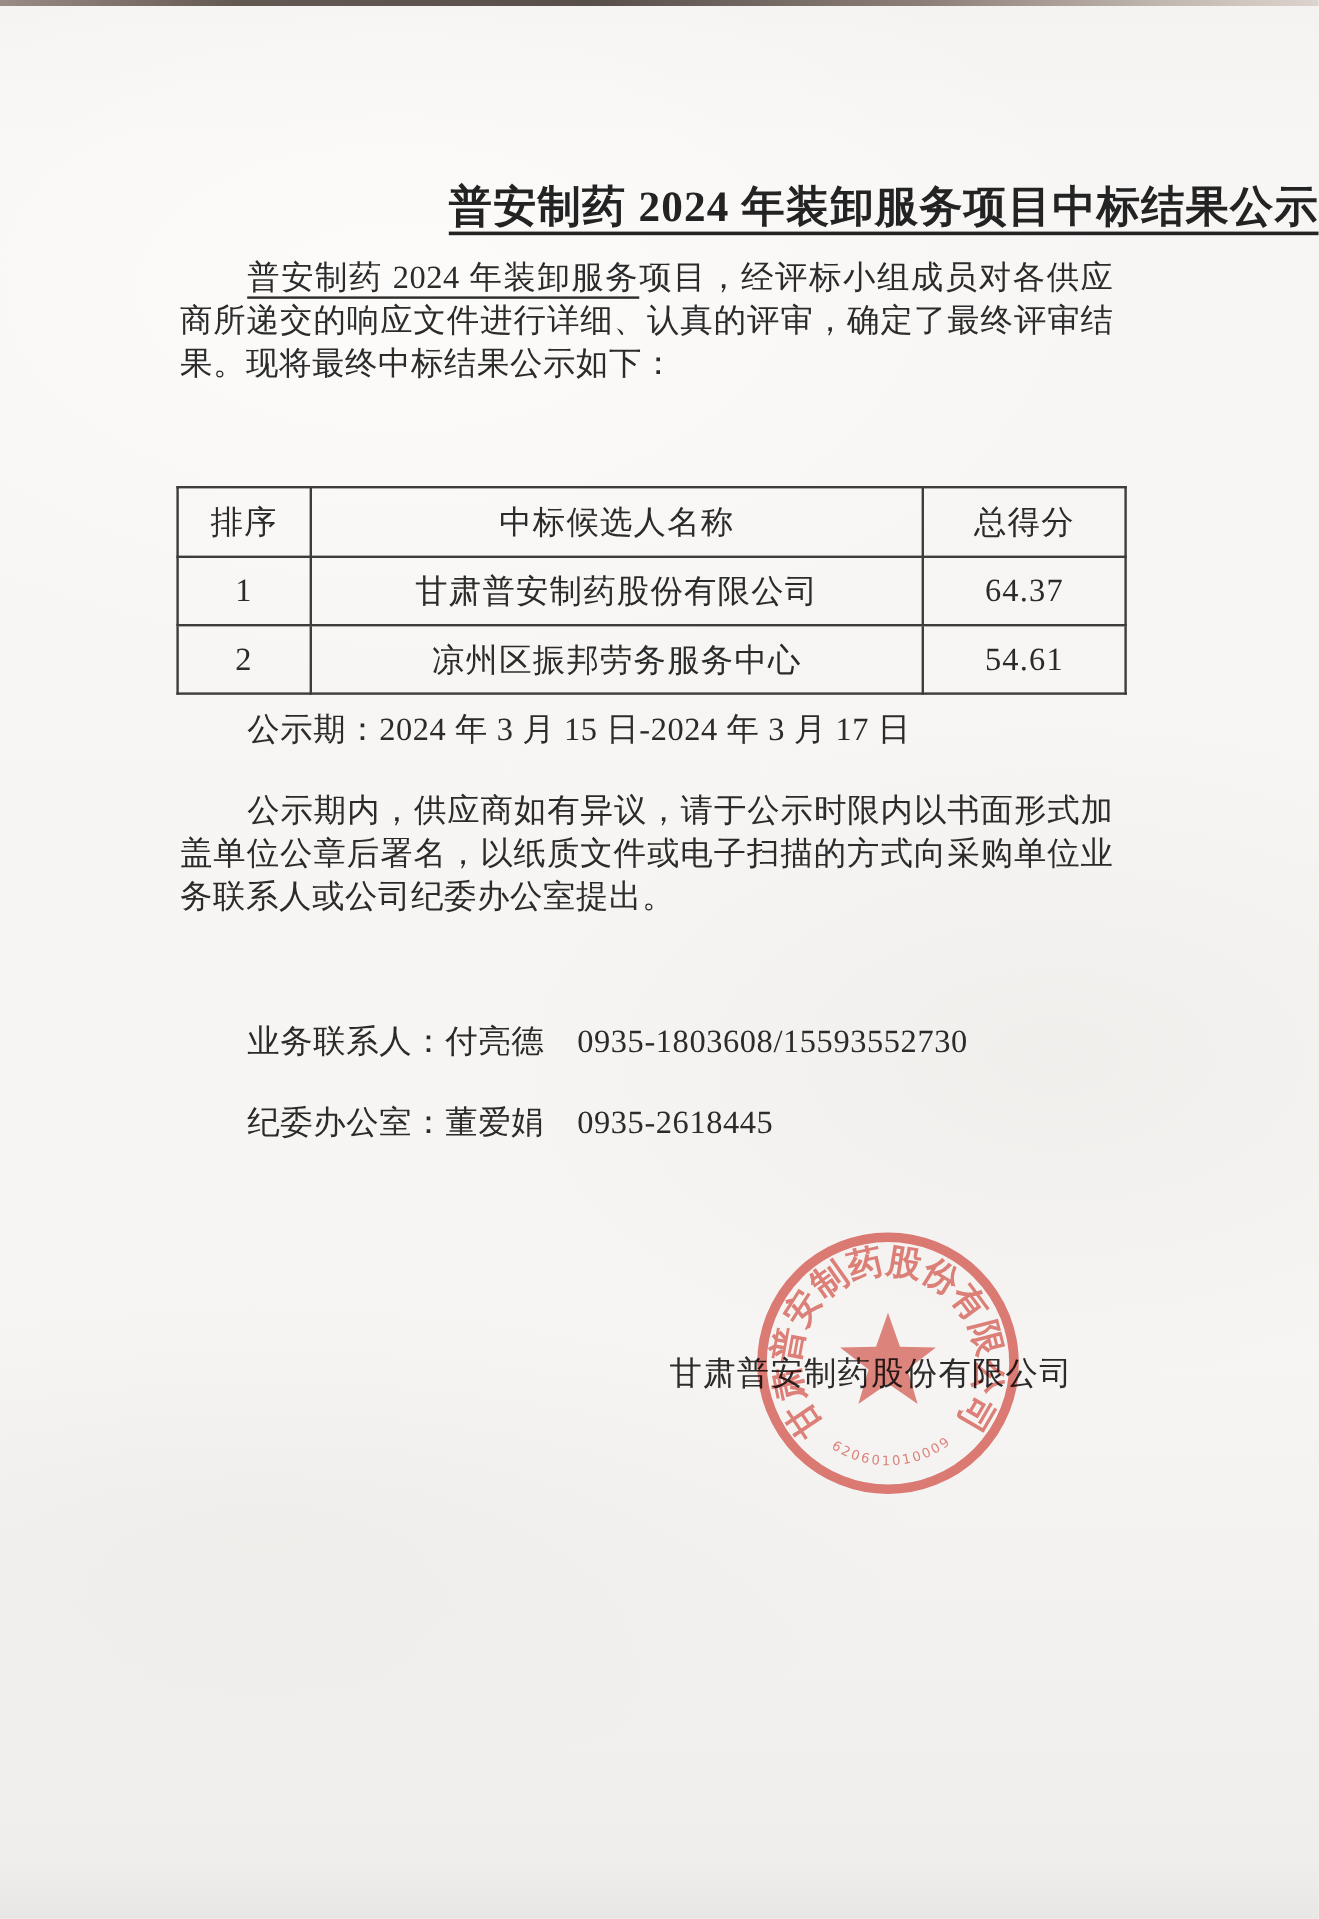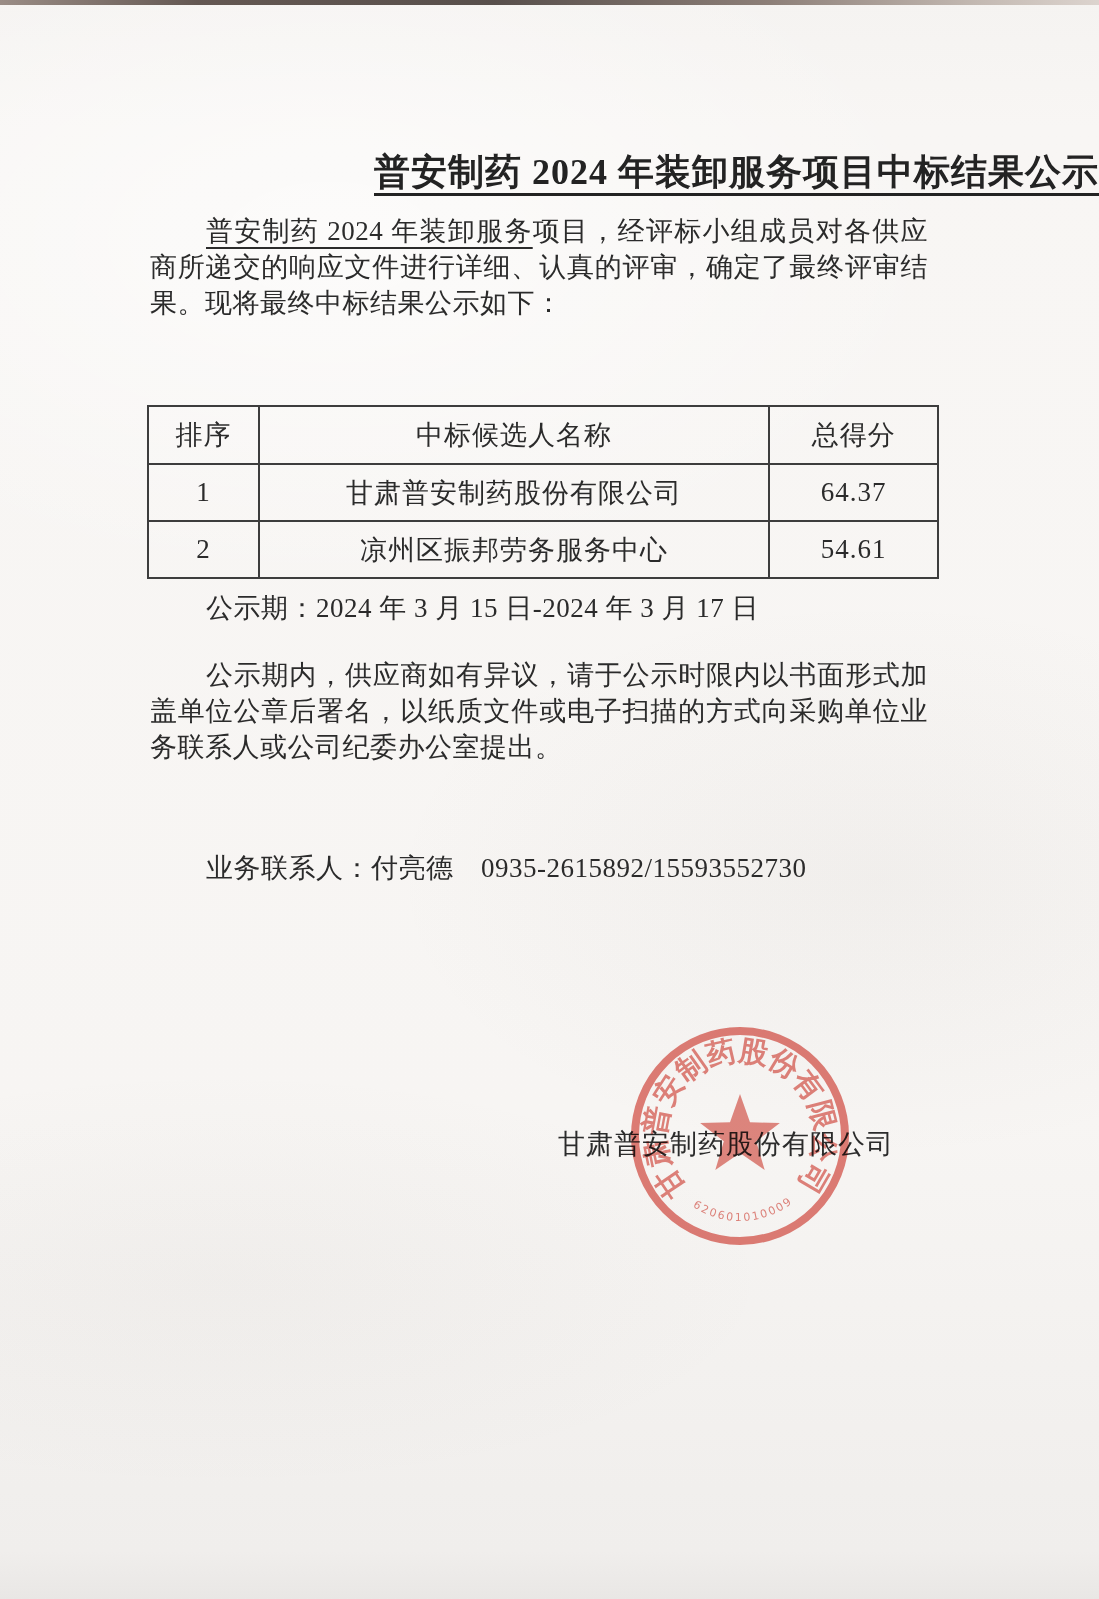--- a/index.html
+++ b/index.html
@@ -126,22 +126,23 @@
       <td>凉州区振邦劳务服务中心</td>
       <td>54.61</td>
     </tr>
   </tbody>
     </table>
 
   <p class="body-text period-line indent">公示期：2024 年 3 月 15 日-2024 年 3 月 17 日</p>
 
   <p class="body-text objection indent">公示期内，供应商如有异议，请于公示时限内以书面形式加盖单位公章后署名，以纸质文件或电子扫描的方式向采购单位业务联系人或公司纪委办公室提出。</p>
 
-  <p class="body-text contact-business indent">业务联系人：付亮德　0935-2615892/15593552730</p>
+  <p class="body-text contact-business indent">业务联系人：付亮德　0935-1803608/15593552730</p>
 
+  <p class="body-text contact-discipline indent">纪委办公室：董爱娟　0935-2618445</p>
 
   <div class="signature-company">甘肃普安制药股份有限公司</div>
 
 
   <div class="seal" style="color: rgb(217, 84, 74);">
     <svg viewBox="0 0 300 300" aria-hidden="true">
       <circle cx="150" cy="150" r="105" fill="none" stroke="currentColor" stroke-width="8" stroke-opacity="0.85"></circle>
       <path id="seal-arc" d="M 97 203 A 75 75 0 1 1 203 203" fill="none"></path>
       <text class="ring-text" fill="currentColor" fill-opacity="0.82">
         <textPath href="#seal-arc">甘肃普安制药股份有限公司</textPath>

